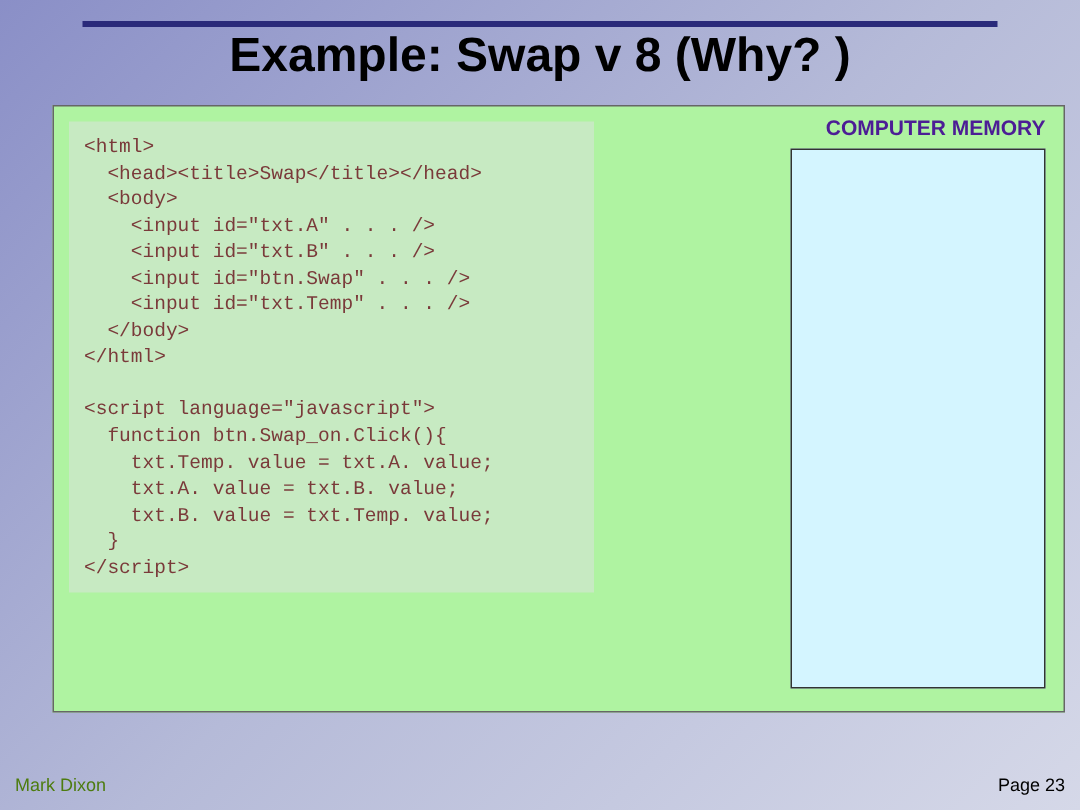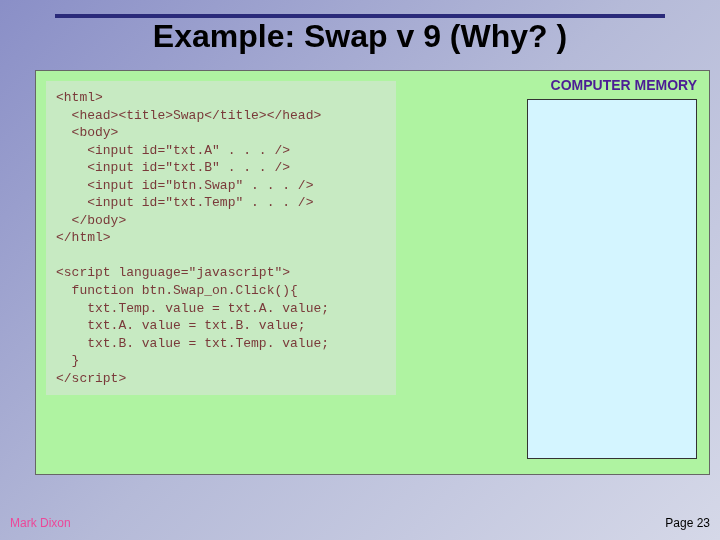--- a/index.html
+++ b/index.html
@@ -68,36 +68,36 @@
     width: 170px;
     height: 360px;
     background: #d4f5ff;
     border: 1px solid #333;
   }
   .footer-left {
     position: absolute;
     bottom: 10px;
     left: 10px;
     font-size: 12px;
-    color: #ec4899;
+    color: #4d7c0f;
     text-align: center;
   }
   .footer-right {
     position: absolute;
     bottom: 10px;
     right: 10px;
     font-size: 12px;
     color: #000;
   }
 </style>
 </head>
 <body>
 
 <div class="title-rule"></div>
-<div class="slide-title">Example: Swap v 9 (Why? )</div>
+<div class="slide-title">Example: Swap v 8 (Why? )</div>
 
 <div class="content-box">
   <div class="code-block">&lt;html&gt;
   &lt;head&gt;&lt;title&gt;Swap&lt;/title&gt;&lt;/head&gt;
   &lt;body&gt;
     &lt;input id="txt.A" . . . /&gt;
     &lt;input id="txt.B" . . . /&gt;
     &lt;input id="btn.Swap" . . . /&gt;
     &lt;input id="txt.Temp" . . . /&gt;
   &lt;/body&gt;

